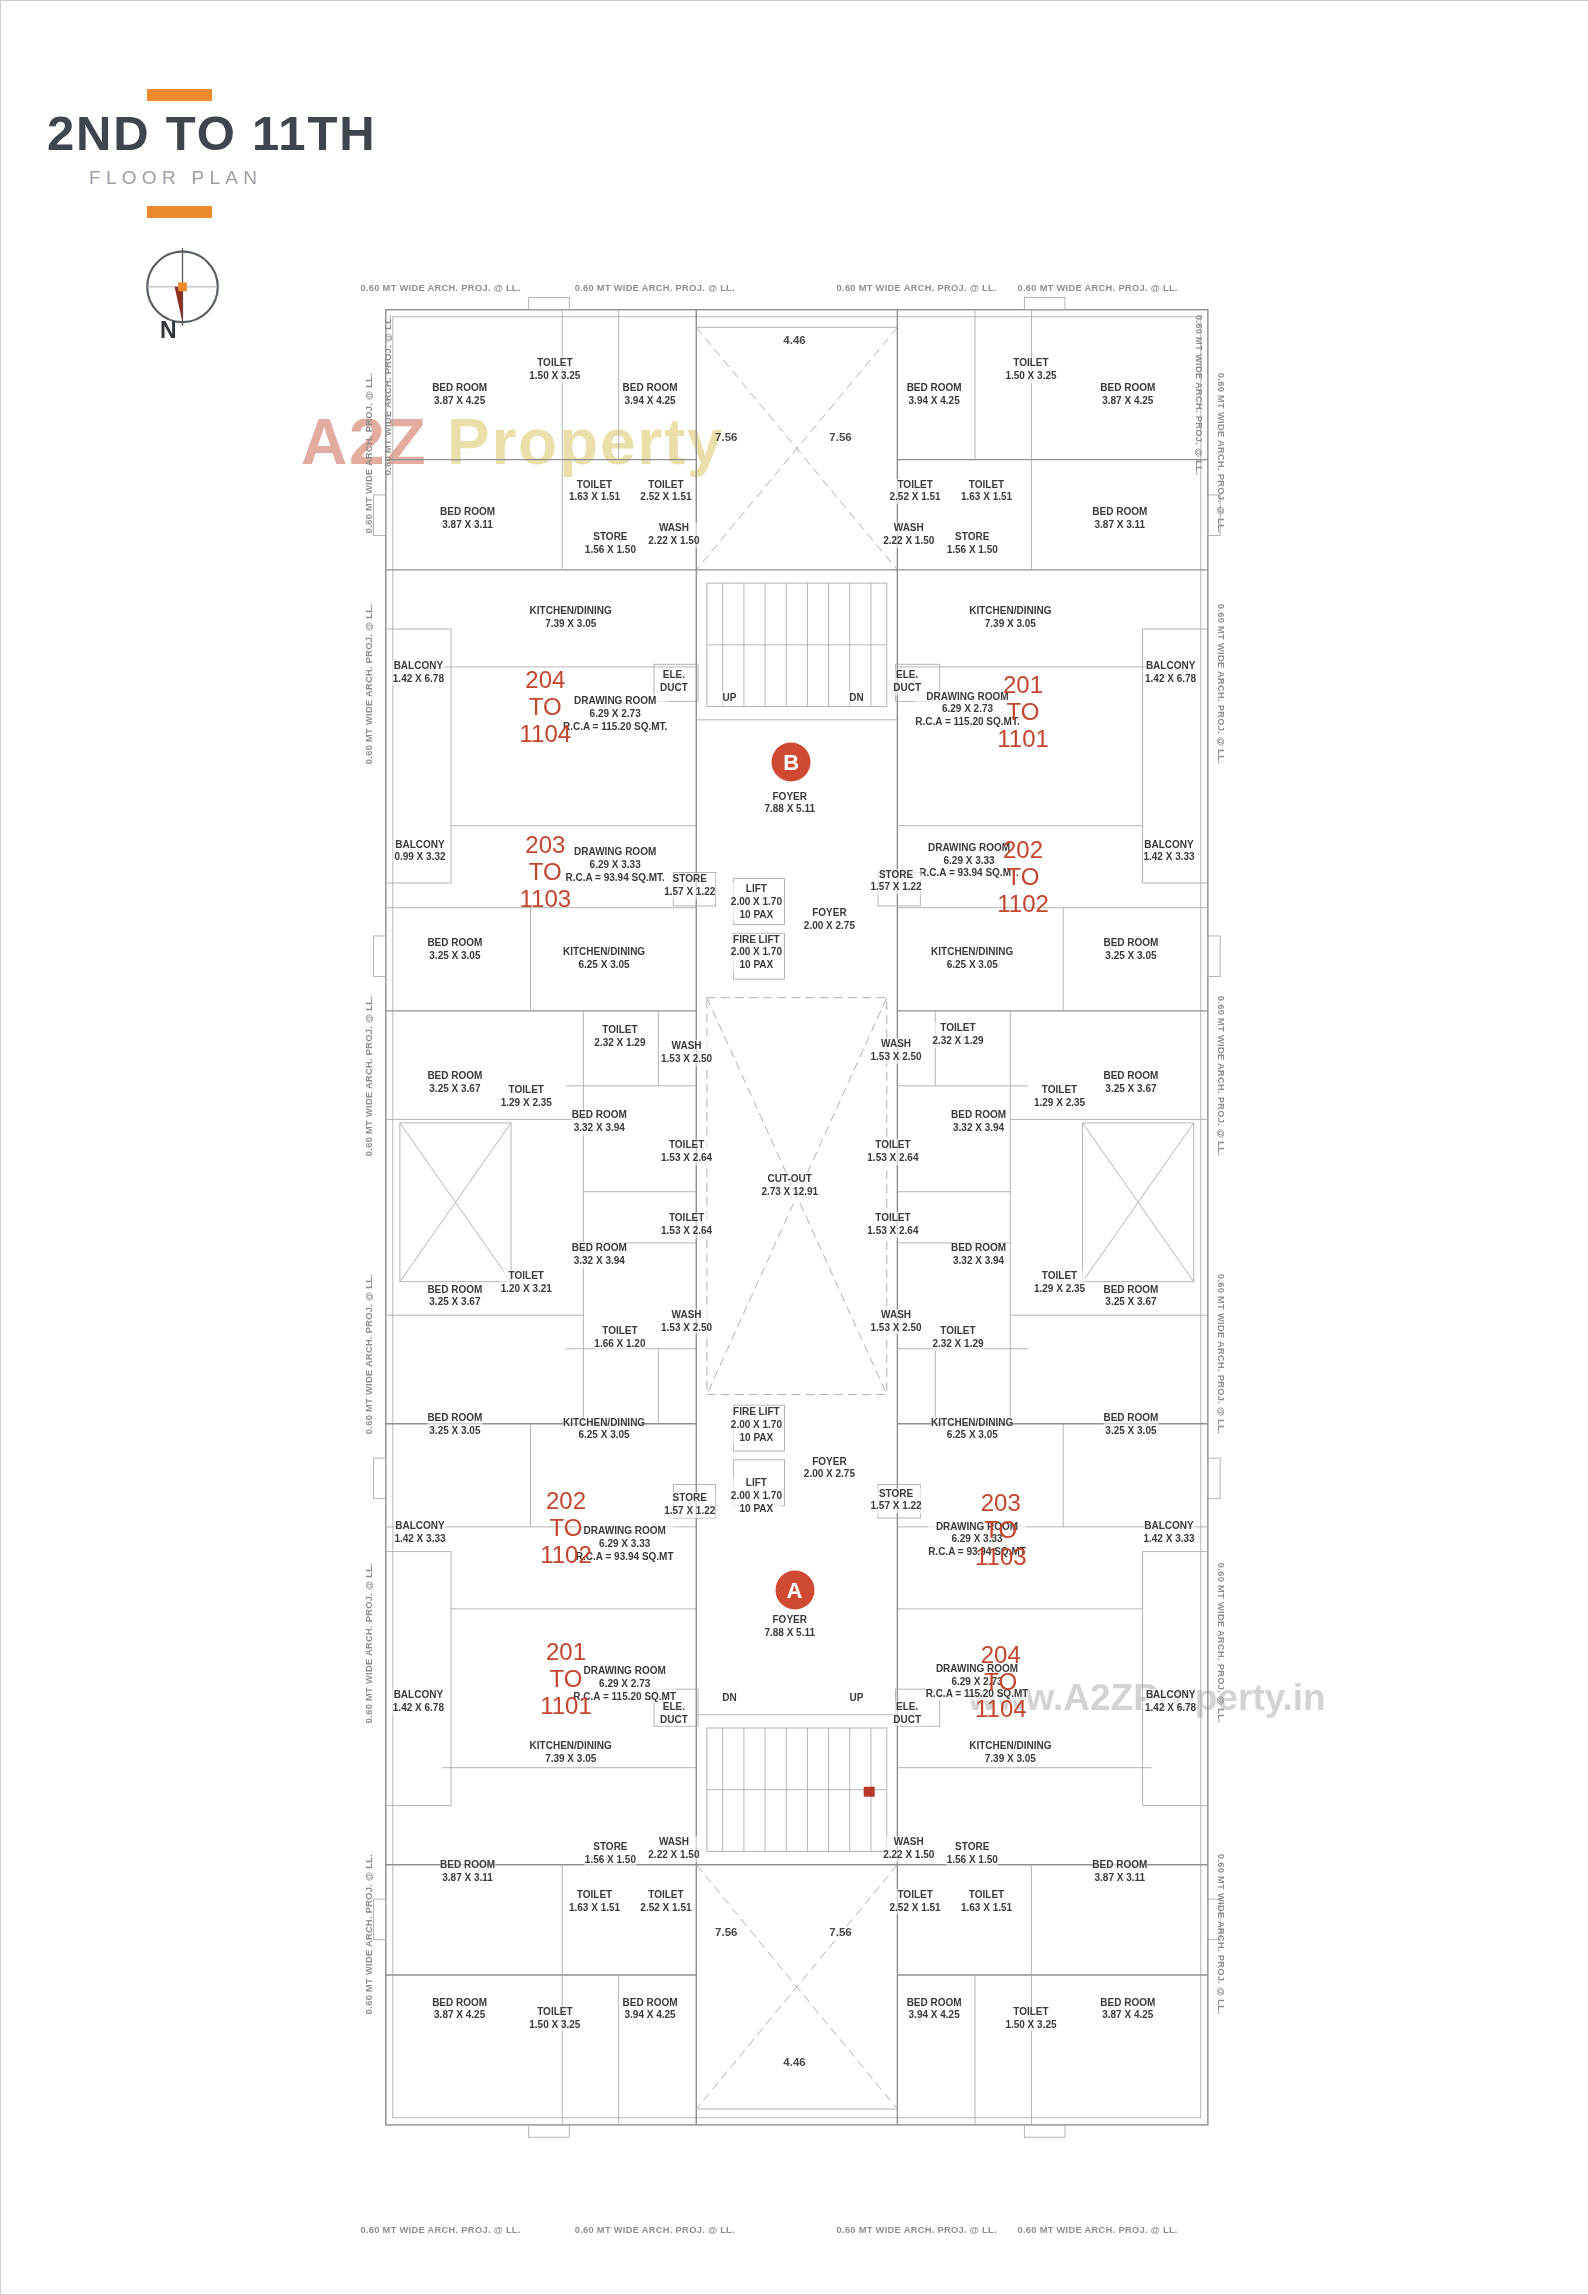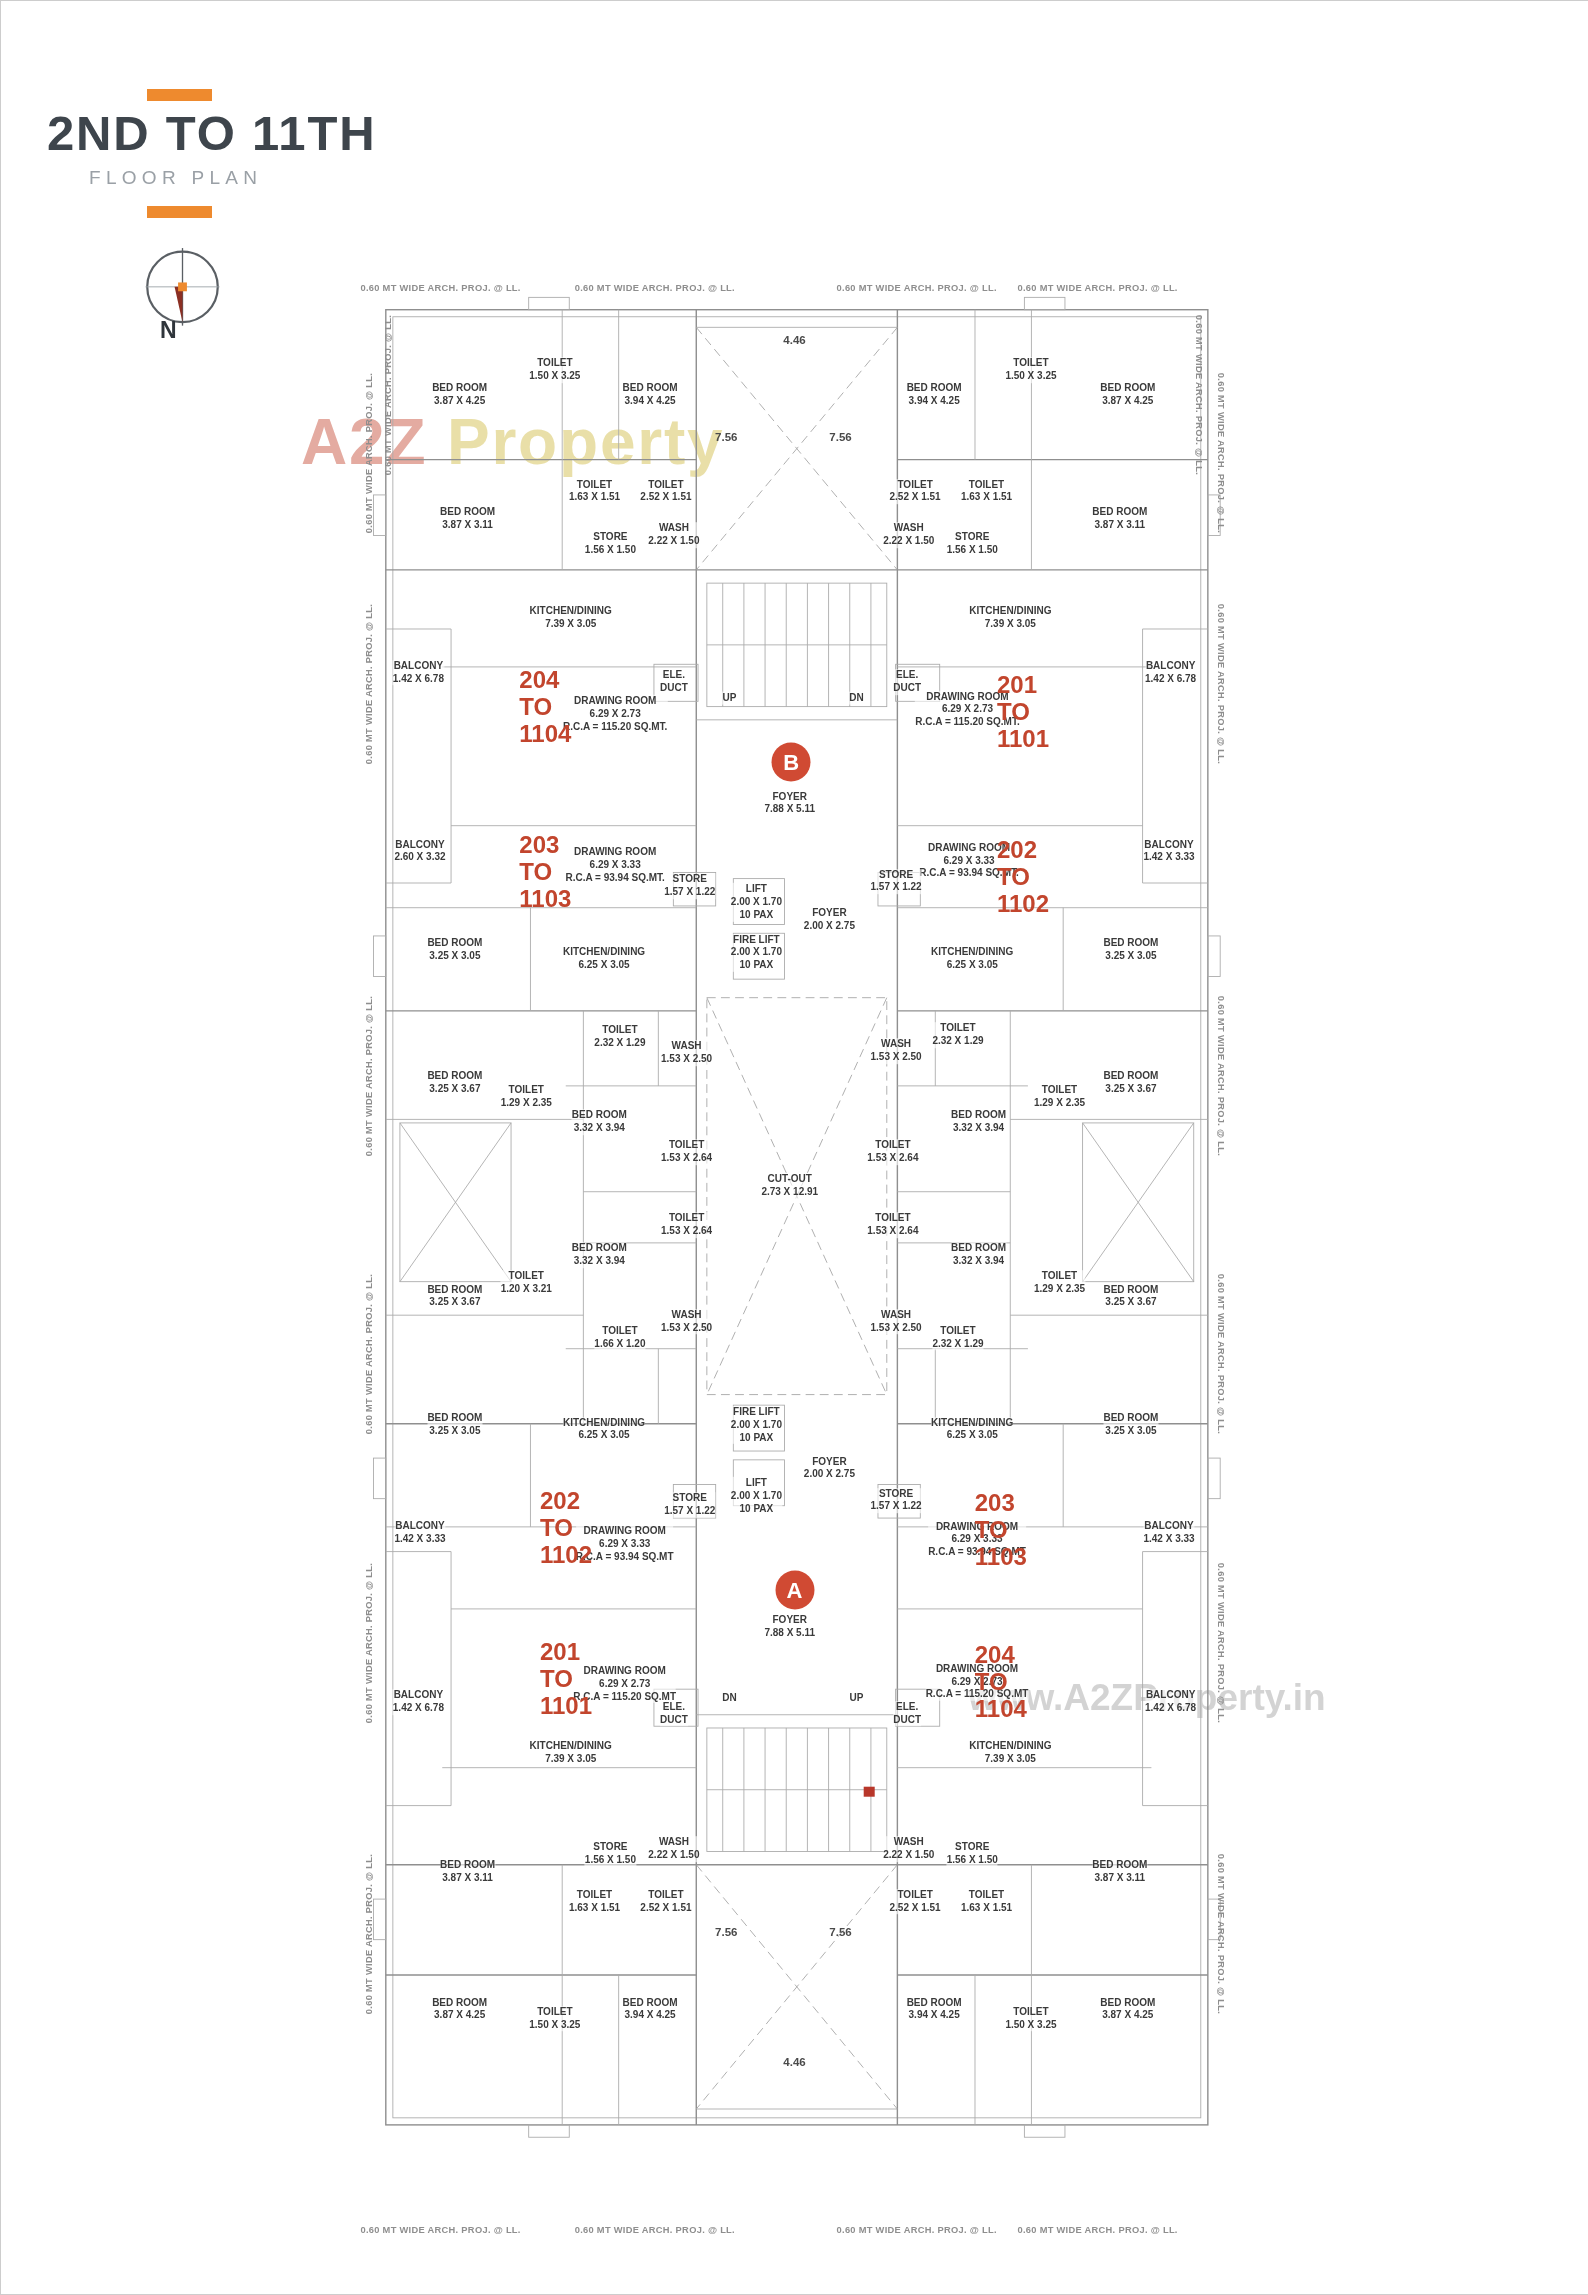--- a/index.html
+++ b/index.html
@@ -24,22 +24,22 @@
   #wm-site{position:absolute;left:951px;top:1676px;font-size:37px;font-weight:600;color:rgba(187,187,187,0.65);white-space:nowrap;margin-left:16px;}
   
   #plan-svg{position:absolute;left:0;top:0;}
   #plan-svg line,#plan-svg rect{stroke:#8f8f8f;stroke-width:1.6;fill:none;}
   #plan-svg .tn{stroke:#ababab;stroke-width:1;}
   #plan-svg .dsh{stroke:#a5a5a5;stroke-width:1;stroke-dasharray:10 6;fill:none;}
   
   .lbl{position:absolute;transform:translate(-50%,-50%);text-align:center;color:#3a3a3a;
        font-size:10px;line-height:1.28;font-weight:700;white-space:nowrap;background:rgba(255,255,255,0.6);}
   .lbl span{display:block;}
-  .unit{position:absolute;transform:translate(-50%,-50%);text-align:left;color:var(--unit);
-        font-size:24px;font-weight:700;line-height:1.12;}
+  .unit{position:absolute;transform:translate(-50%,-50%);text-align:center;color:var(--unit);
+        font-size:24px;font-weight:400;line-height:1.12;}
   .unit span{display:block;}
   .core{position:absolute;transform:translate(-50%,-50%);width:39px;height:39px;border-radius:50%;
         background:var(--core);color:#ffffff;font-size:22px;font-weight:800;
         display:flex;align-items:center;justify-content:center;}
   .edge{position:absolute;transform:translate(-50%,-50%);font-size:9.3px;color:#8e8e8e;
         white-space:nowrap;font-weight:600;letter-spacing:0.3px;}
   .dim{position:absolute;transform:translate(-50%,-50%);font-size:11.5px;color:#4a4a4a;font-weight:700;}
   .marker{position:absolute;width:10.6px;height:10.6px;background:#b8372a;transform:translate(-50%,-50%);}
 </style>
 </head>
@@ -351,21 +351,21 @@
         <span>6.29 X 2.73</span>
         <span>R.C.A = 115.20 SQ.MT.</span>
       </div>
       <div class="lbl" style="left: 49.7%; top: 35%;">
         <span>FOYER</span>
         <span>7.88 X 5.11</span>
 
       </div>
       <div class="lbl" style="left: 26.4%; top: 37.1%;">
         <span>BALCONY</span>
-        <span>2.60 X 3.32</span>
+        <span>0.99 X 3.32</span>
 
       </div>
       <div class="lbl" style="left: 73.6%; top: 37.1%;">
         <span>BALCONY</span>
         <span>1.42 X 3.33</span>
 
       </div>
       <div class="lbl" style="left: 38.7%; top: 37.7%;">
         <span>DRAWING ROOM</span>
         <span>6.29 X 3.33</span>

